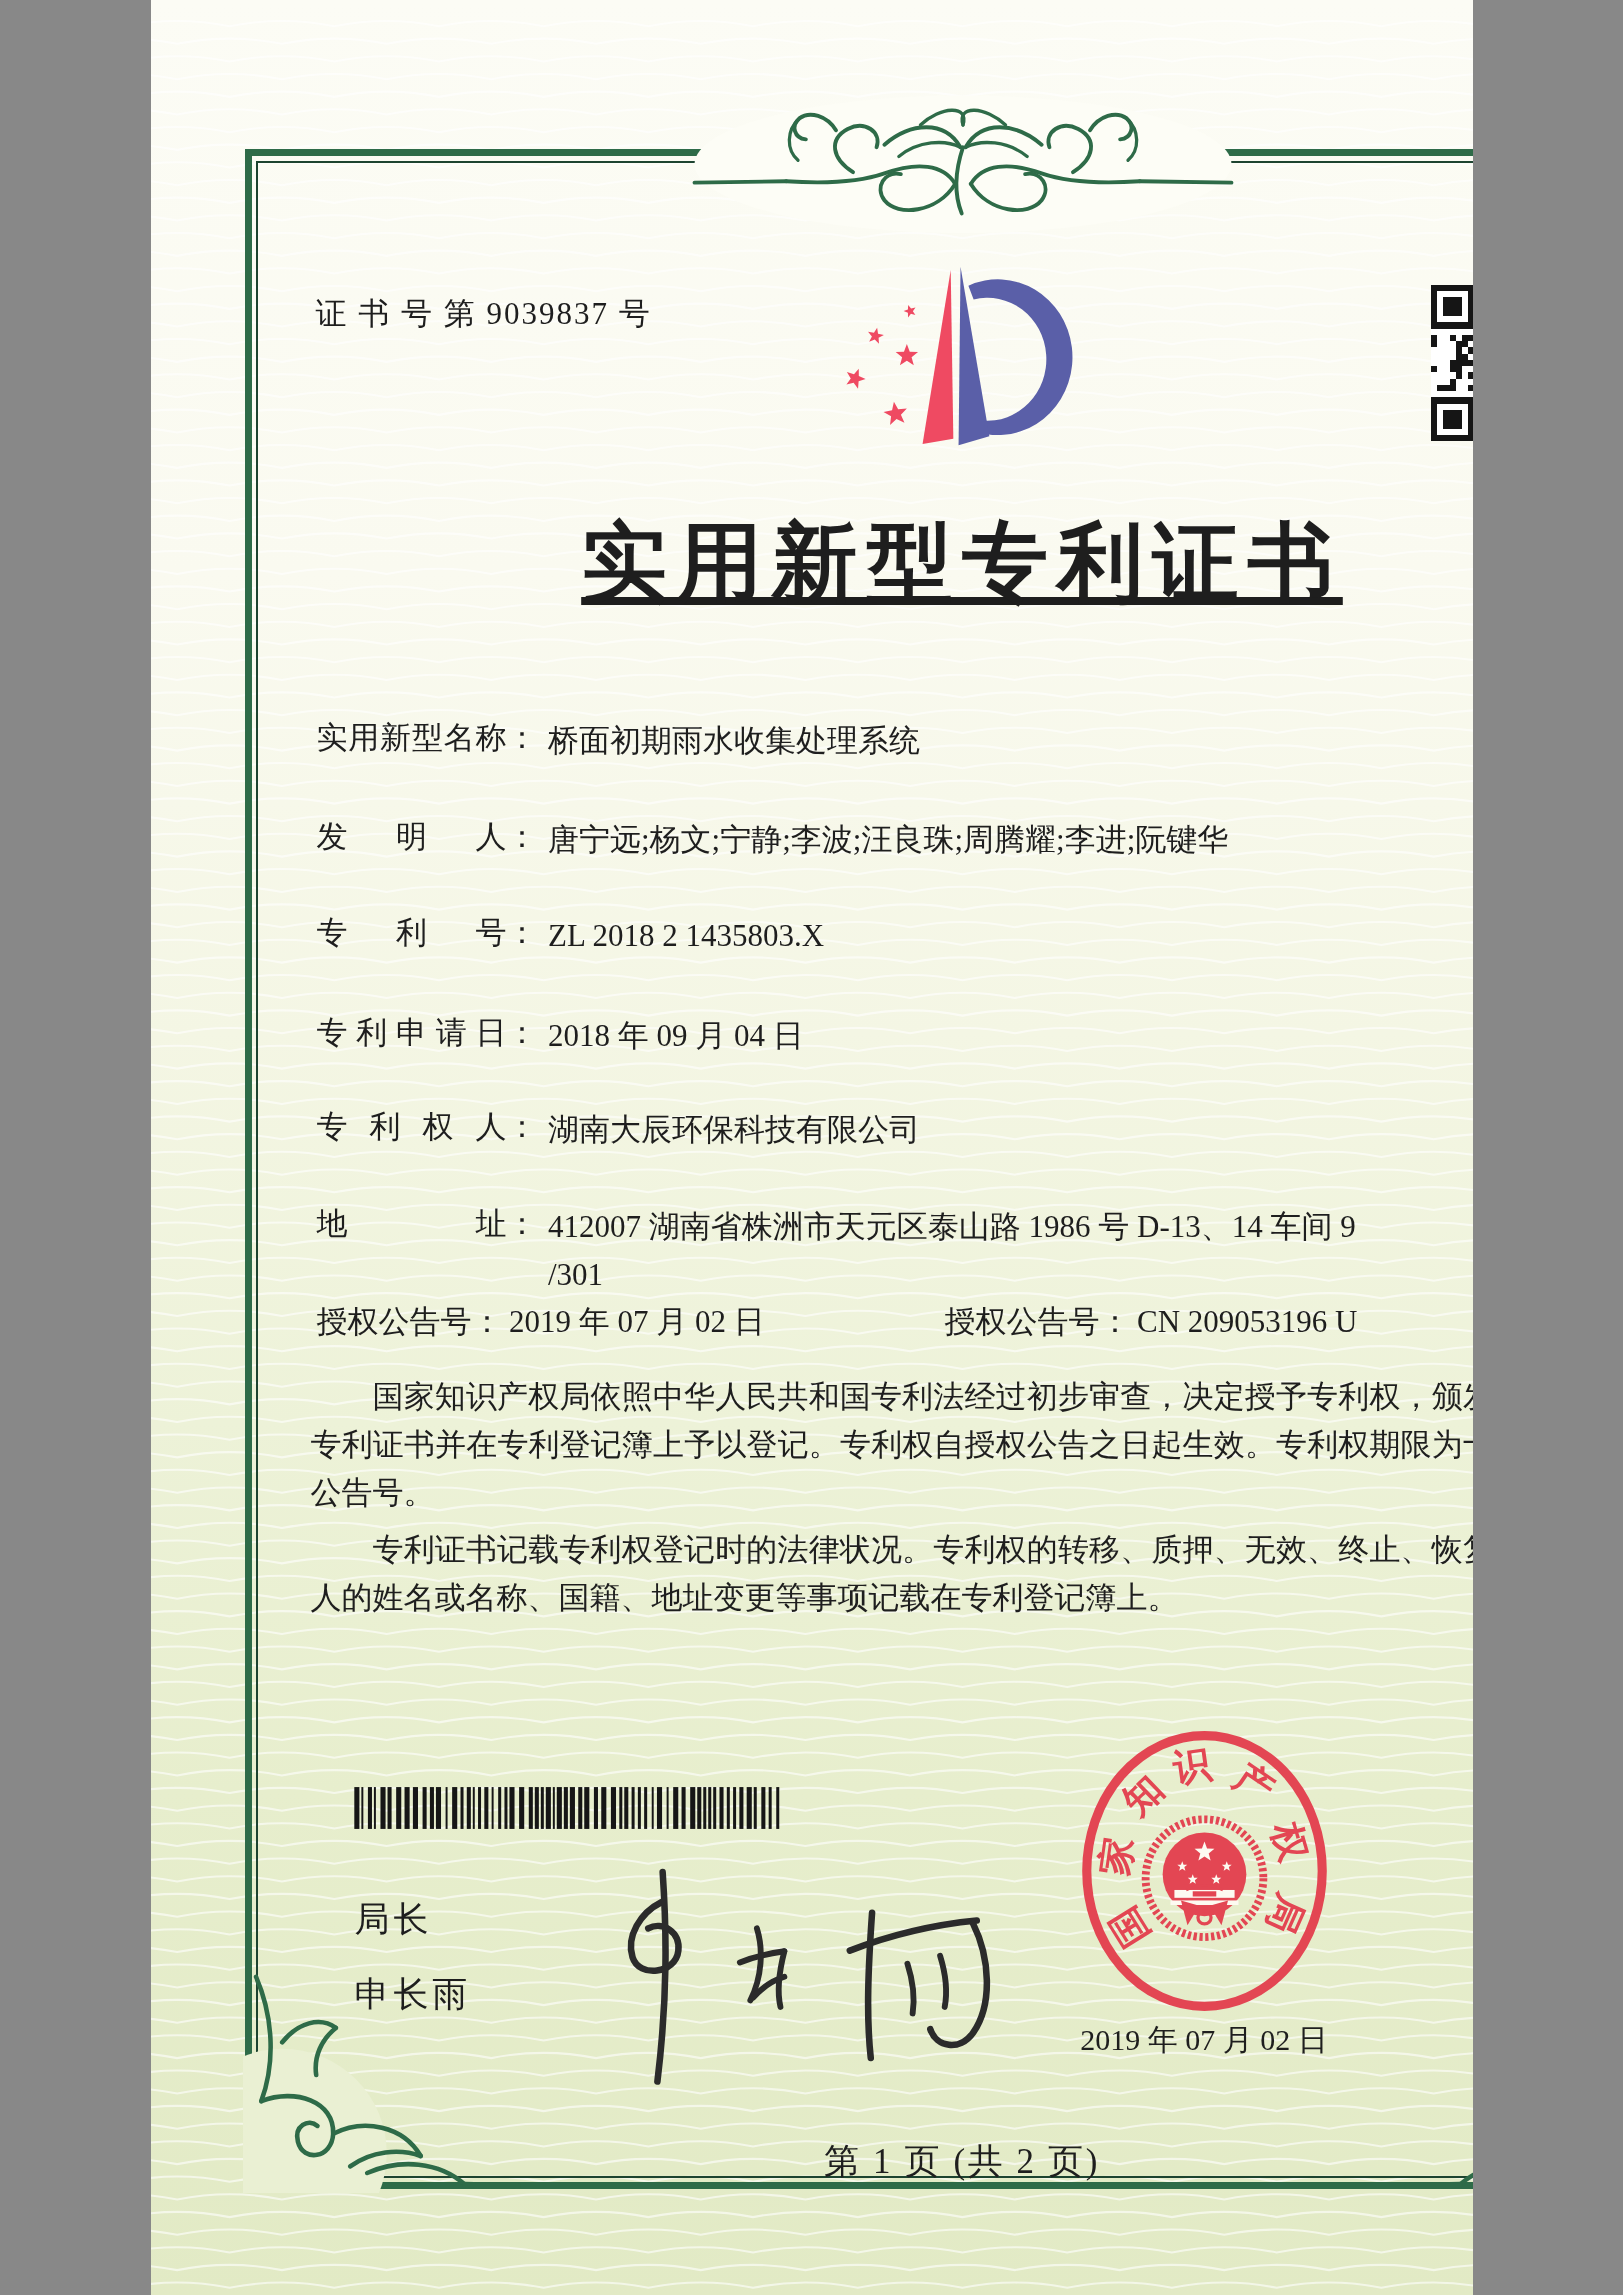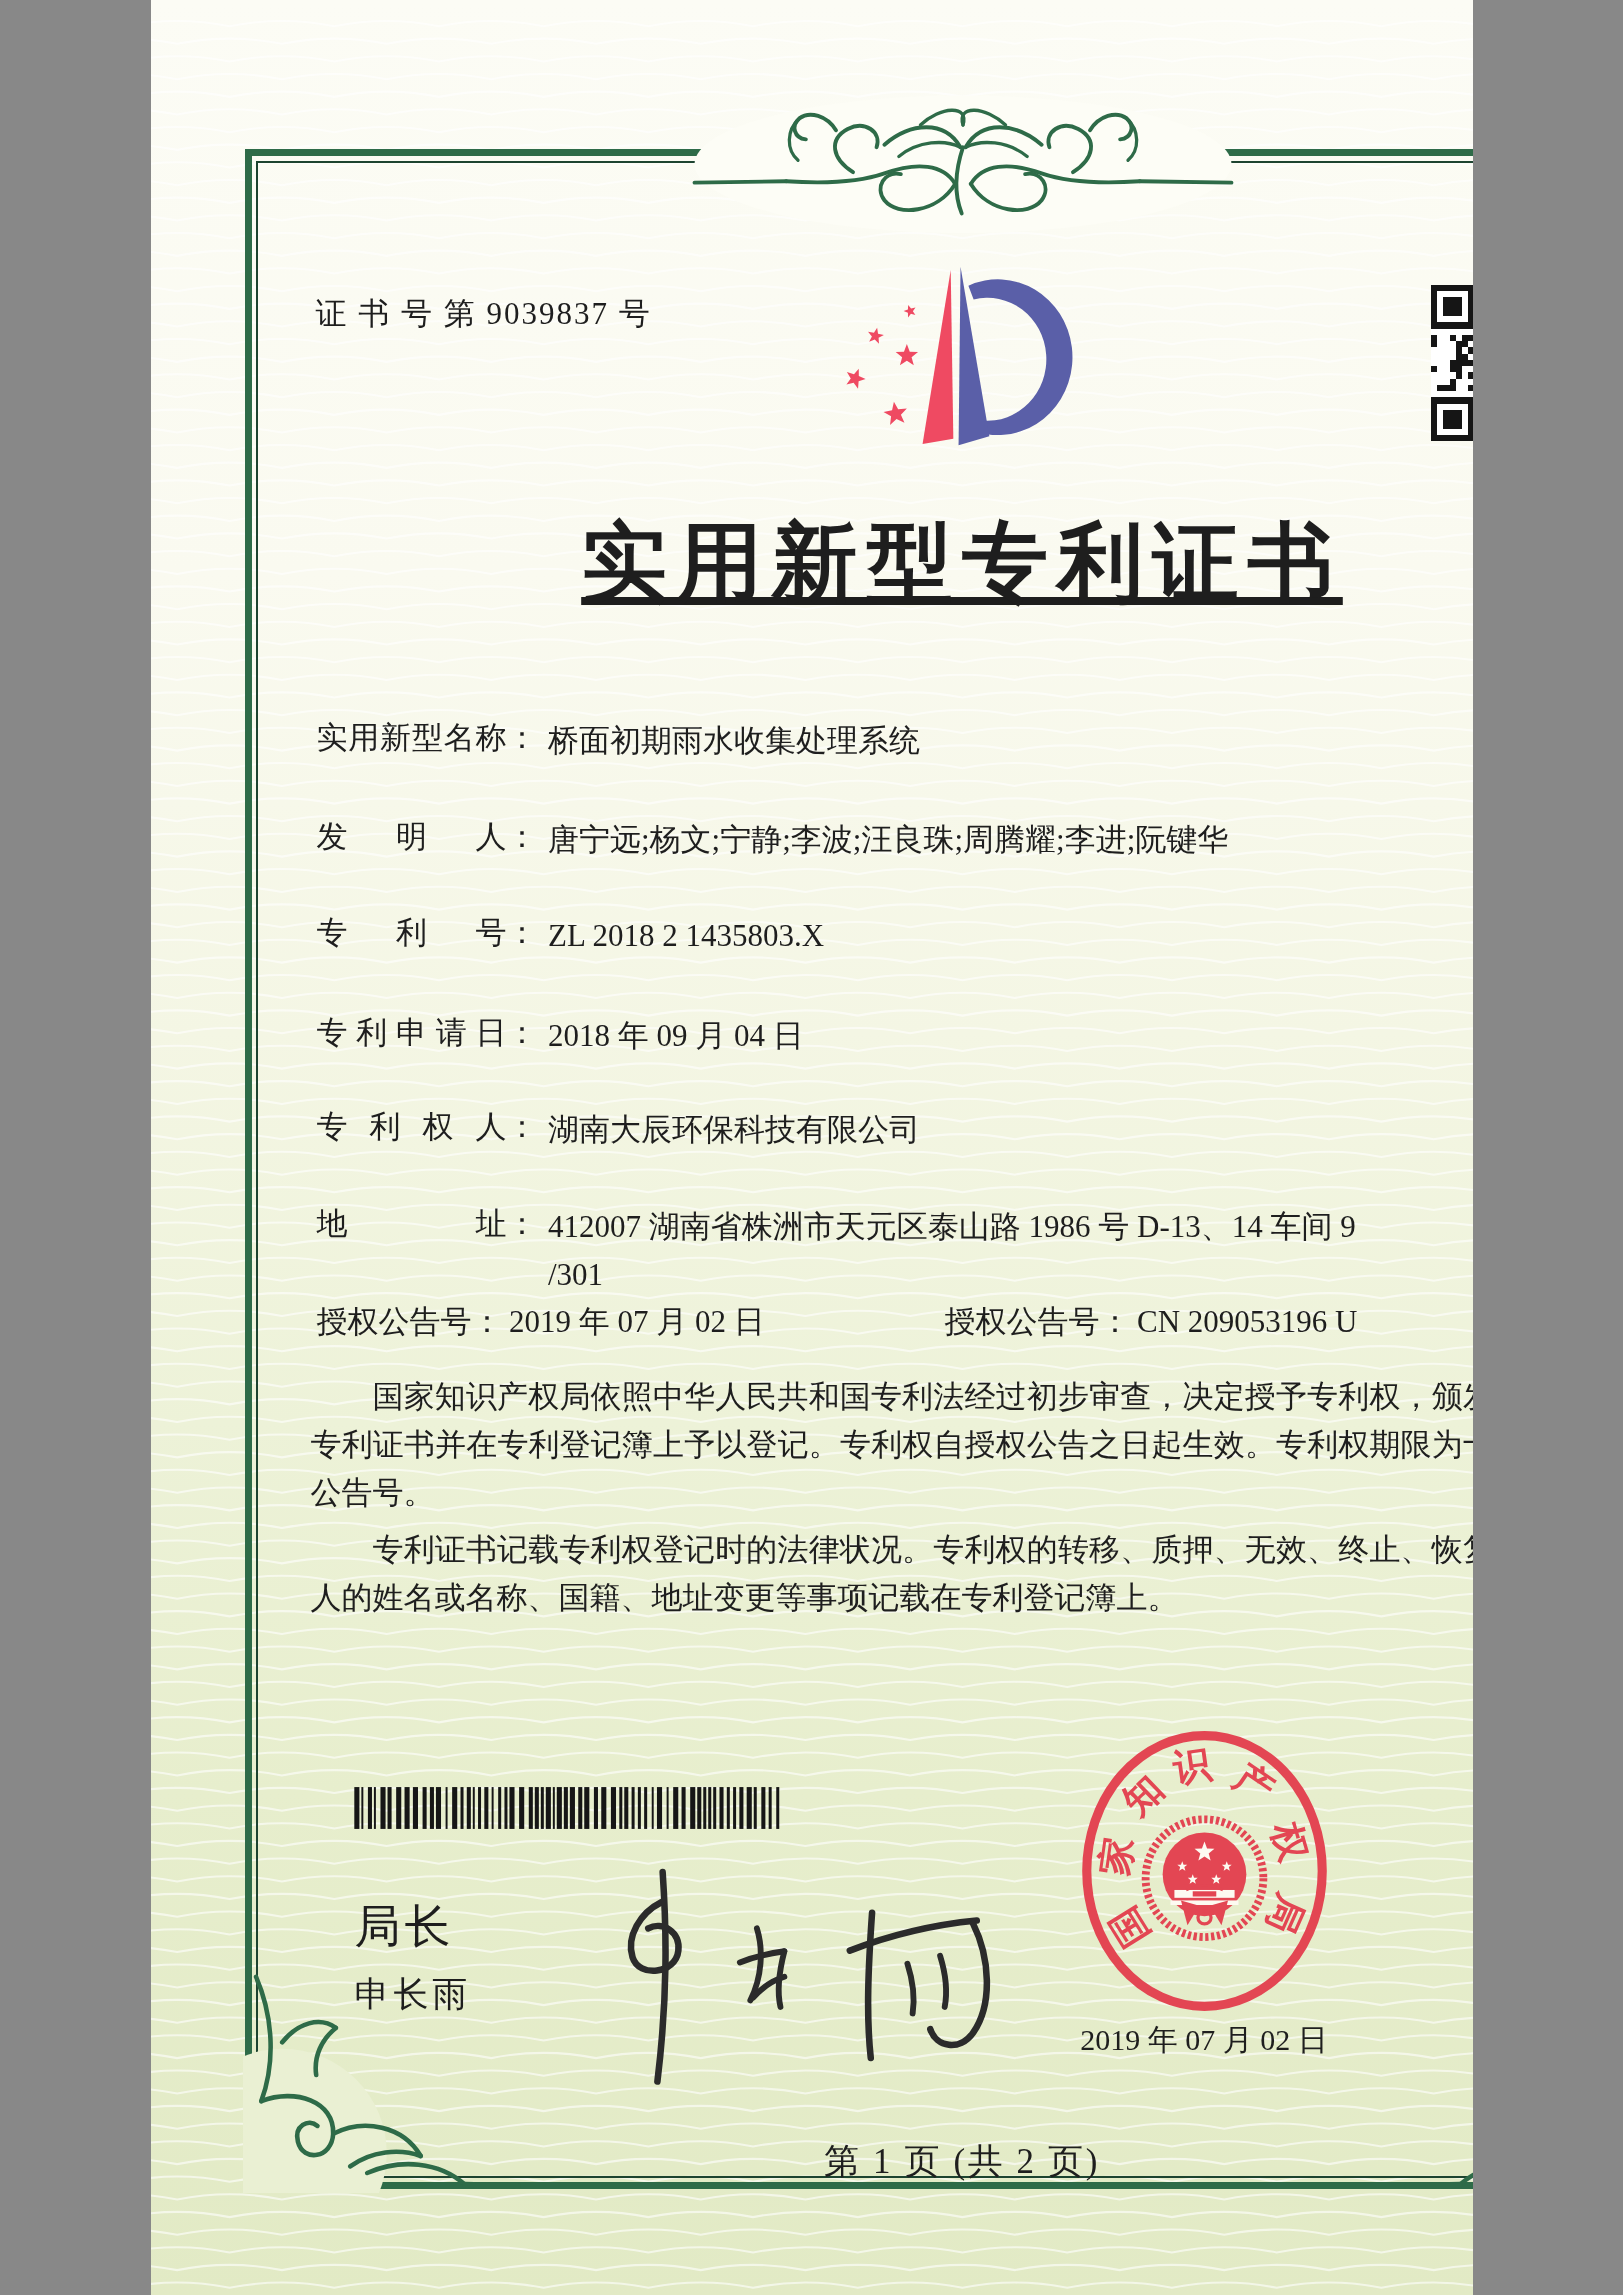--- a/index.html
+++ b/index.html
@@ -45,21 +45,21 @@
     display:inline-block;margin-left:10.5px;vertical-align:top;
     white-space:pre-line;max-width:1034px;line-height:1.55;
   }
   .grant-group2{position:absolute;left:628px;top:0;}
   .paragraphs{
     left:160px;top:1373px;width:1308px;font-size:31px;line-height:1.55;
     text-align:justify;z-index:3;
   }
   .paragraphs p{margin:0 0 9.2px 0;text-indent:2em;}
   #barcode{left:202px;top:1787px;z-index:3;}
-  .signer-title{left:204px;top:1896px;font-size:46px;letter-spacing:3.9px;z-index:3;}
+  .signer-title{left:204px;top:1896px;font-size:35px;letter-spacing:3.9px;z-index:3;}
   .signer-name{left:204px;top:1971px;font-size:35px;letter-spacing:3.9px;z-index:3;text-align:right;}
   #signature{left:386px;top:1851px;z-index:3;}
   #seal{left:924px;top:1723px;z-index:3;}
   .seal-date{left:911px;top:2020px;width:285px;text-align:center;font-size:30px;z-index:4;}
   .footer-page{left:0;top:2138px;width:1623px;text-align:center;font-size:35px;letter-spacing:2.6px;z-index:3;}
   .footer-note{left:0;top:2235px;width:1623px;text-align:right;font-size:30px;letter-spacing:2.6px;z-index:3;}
   #logo{left:674px;top:249px;z-index:3;}
   #qr{left:1280px;top:285px;z-index:3;}
 </style>
 </head>

